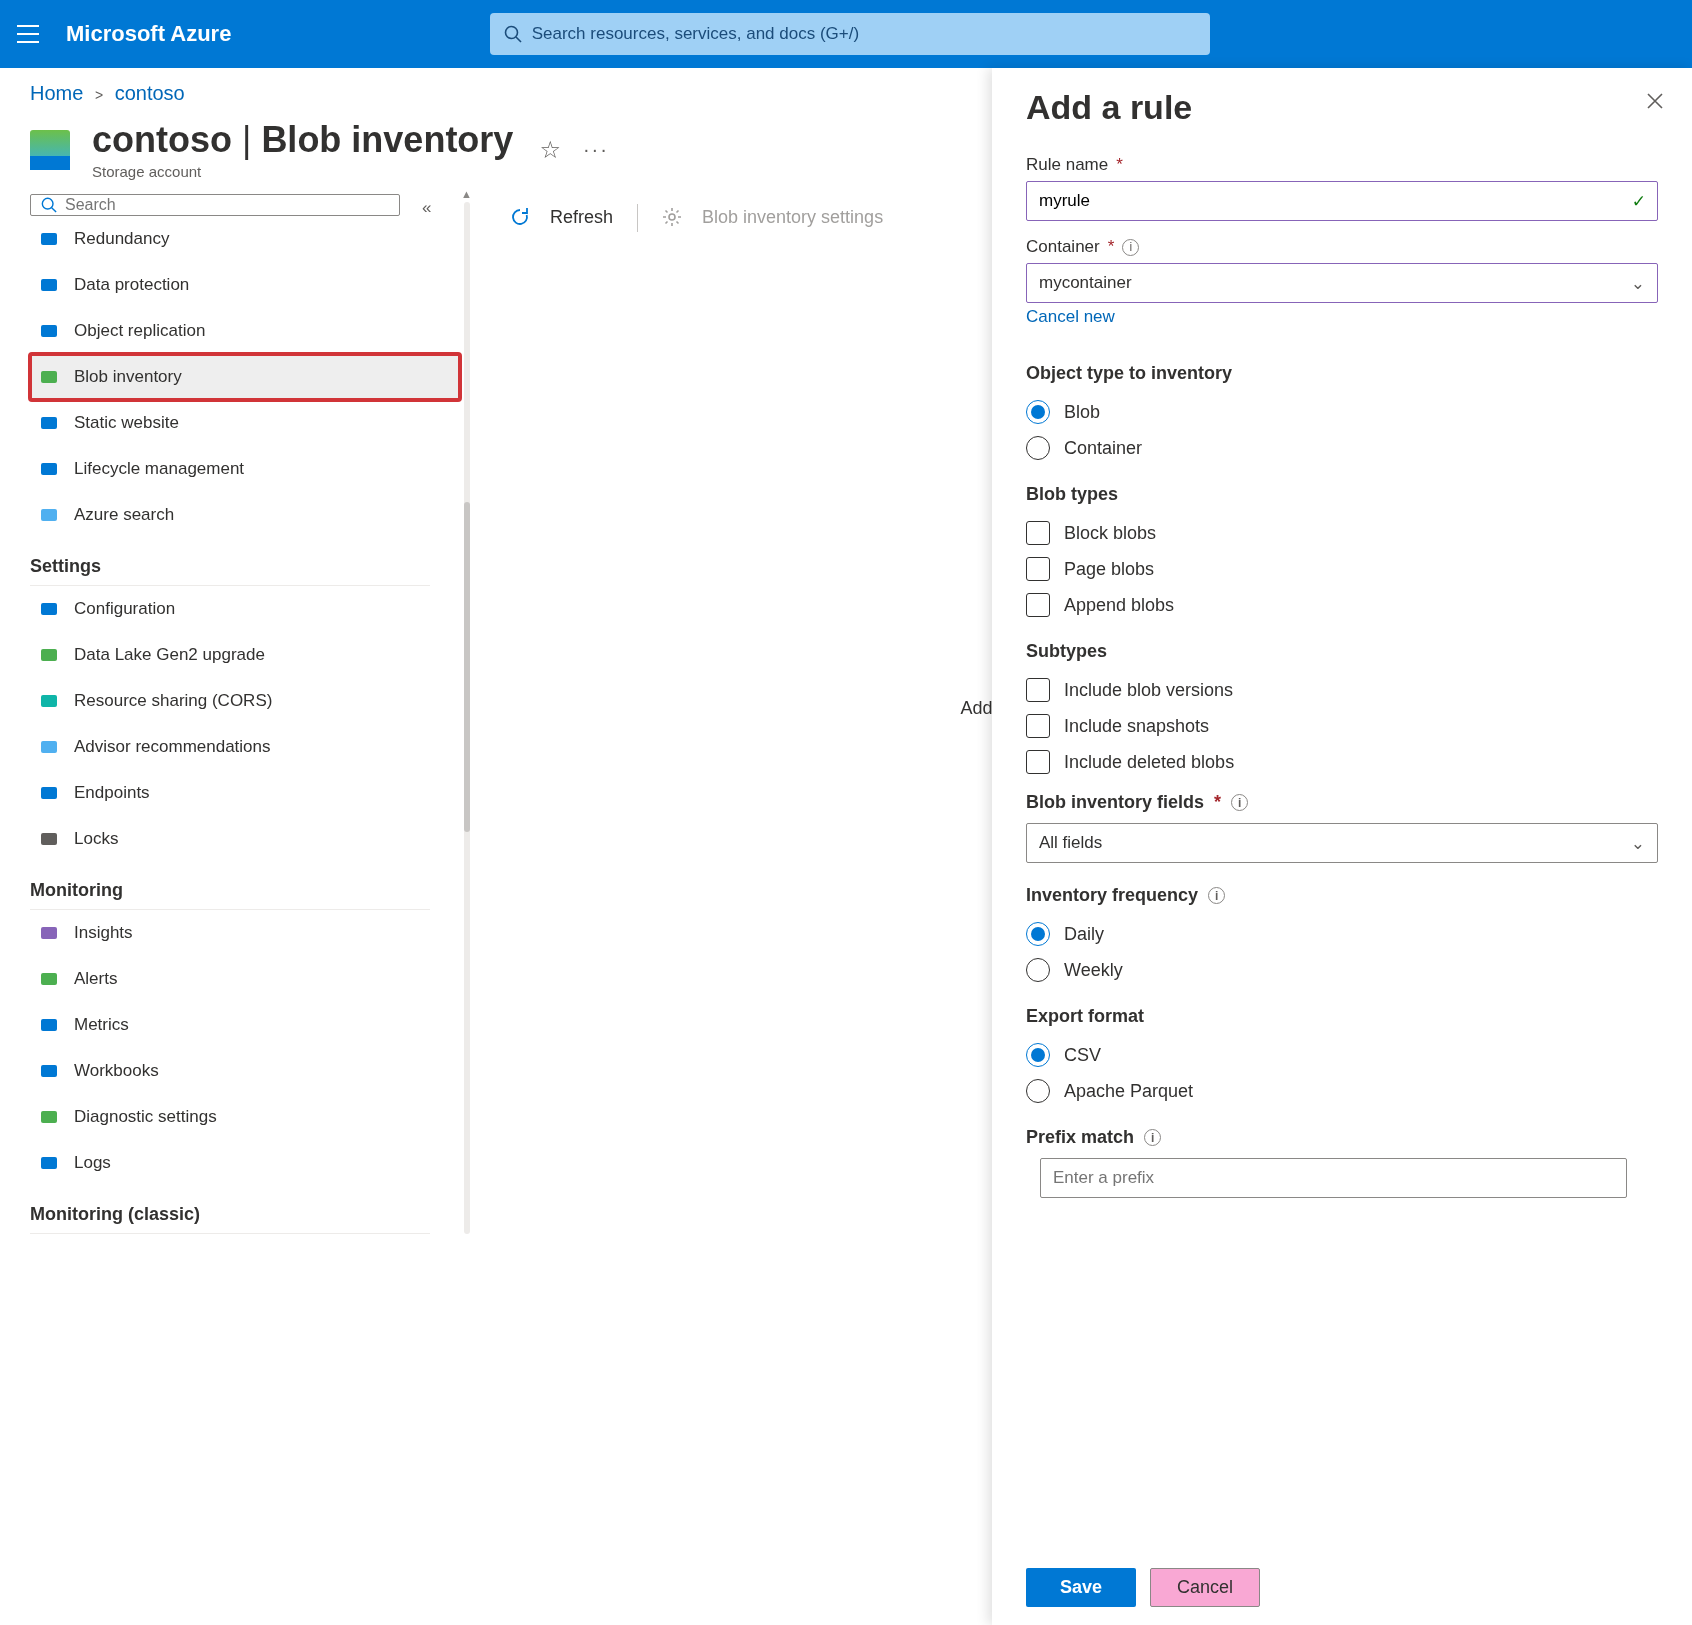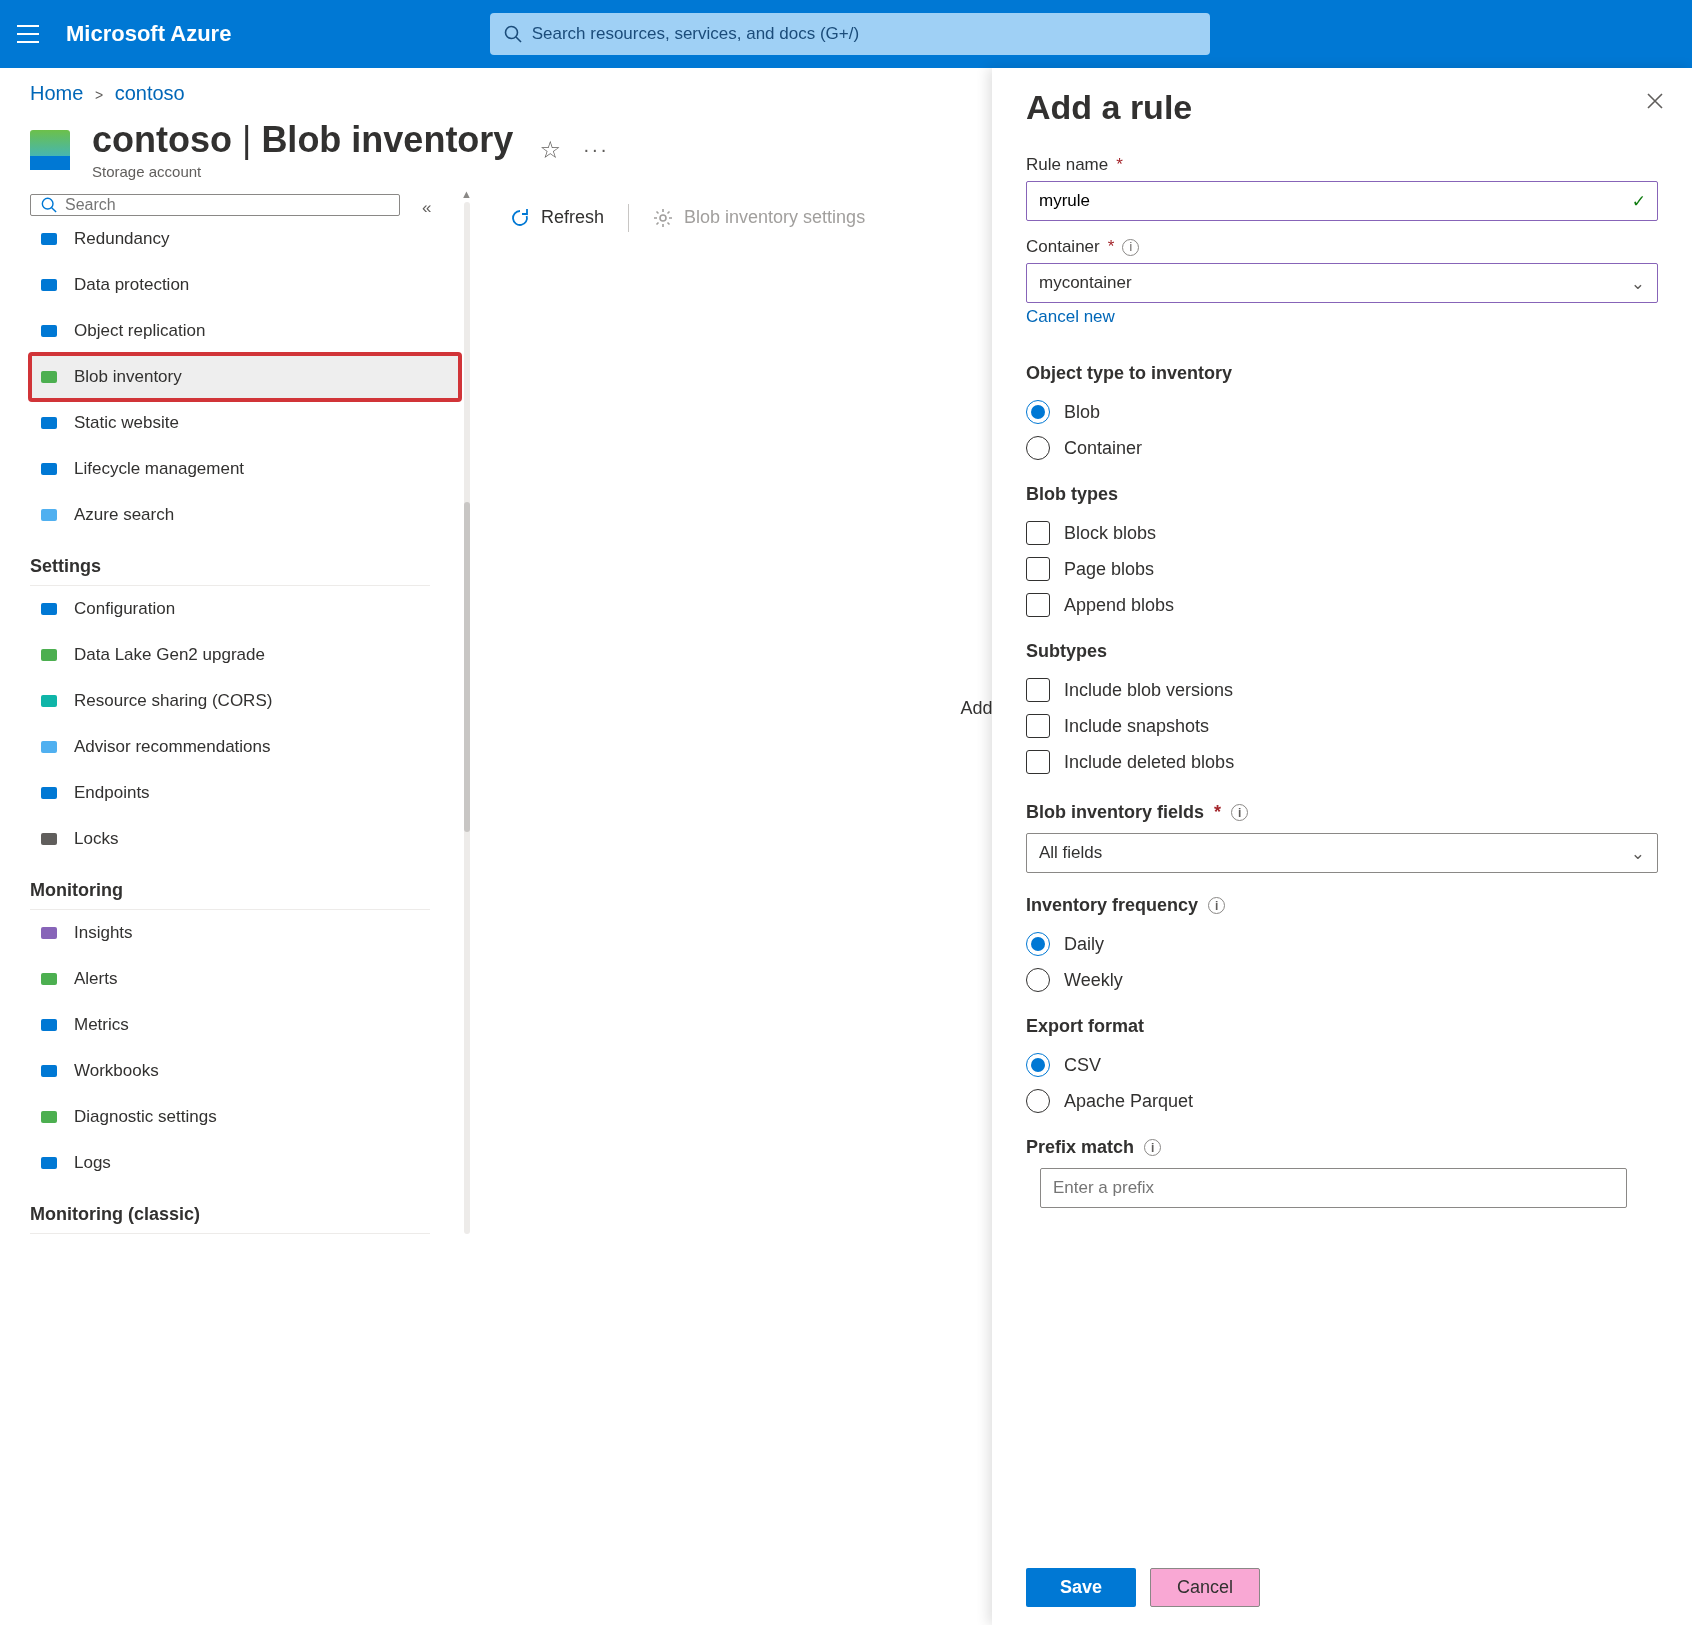--- a/index.html
+++ b/index.html
@@ -40,21 +40,21 @@
   .sidebar .nav-item.selected { background:#eee; }
   .sidebar .nav-item.highlight-box { outline: 4px solid #d13438; outline-offset:-2px; }
   .nav-icon { width:22px; height:22px; display:inline-flex; align-items:center; justify-content:center; font-size:18px; }
   .scroll-indicator { position:absolute; right:0; top:8px; bottom:0; width:6px; background:#edebe9; border-radius:3px; }
   .scroll-indicator::after { content:""; position:absolute; left:0; right:0; top:300px; height:330px; background:#c8c6c4; border-radius:3px; }
   .scroll-arrow-top { position:absolute; right:-2px; top:-6px; font-size:11px; color:#8a8886; }
 
   
   .main { position:relative; padding-left:40px; }
   .toolbar { display:flex; align-items:center; gap:24px; height:48px; border-bottom:1px solid transparent; }
-  .toolbar .tbtn { display:flex; align-items:center; gap:11px; font-size:18px; cursor:pointer; color:#323130; }
+  .toolbar .tbtn { display:flex; gap:20px; font-size:18px; cursor:pointer; color:#323130; }
   .toolbar .tbtn.disabled { color:#a19f9d; cursor:default; }
   .toolbar .divider { height:28px; border-left:1px solid #c8c6c4; }
 
   .empty-state { text-align:center; margin-top:410px; }
   .empty-state h2 { font-size:30px; font-weight:600; color:#323130; }
   .empty-state p { font-size:18px; color:#323130; margin-top:12px; }
   .empty-state .add-btn { margin-top:22px; background:#0078d4; color:#fff; border:none; font-size:17px; padding:10px 16px; border-radius:2px; cursor:pointer; }
 
   
   .panel { position:fixed; top:68px; right:0; bottom:0; width:700px; background:#fff; box-shadow:-4px 0 12px rgba(0,0,0,0.12); padding:20px 34px 110px 34px; overflow-y:auto; }
@@ -409,21 +409,21 @@
         <span class="check"></span>
         <span>Include snapshots</span>
       </div>
       <div class="check-row">
         <span class="check"></span>
         <span>Include deleted blobs</span>
       </div>
     </div>
 
   
-  <div class="section-head" style="margin-top:22px">
+  <div class="section-head" style="margin-top:12px">
     <span>Blob inventory fields</span>
       <span class="req">*</span>
       <span class="info-ic">i</span>
   </div>
   <div class="select-input">
     <span>All fields</span>
     <span class="chev">⌄</span>
   </div>
 
   

